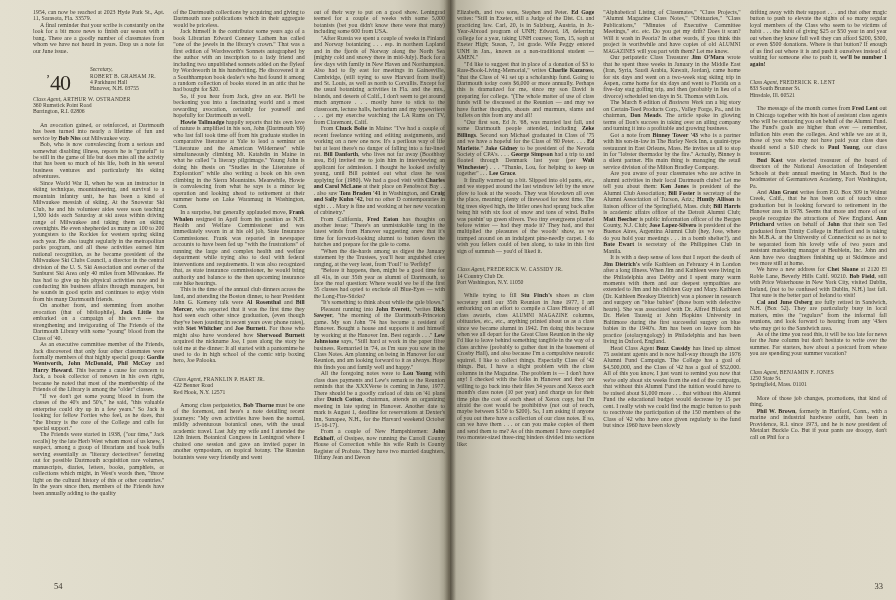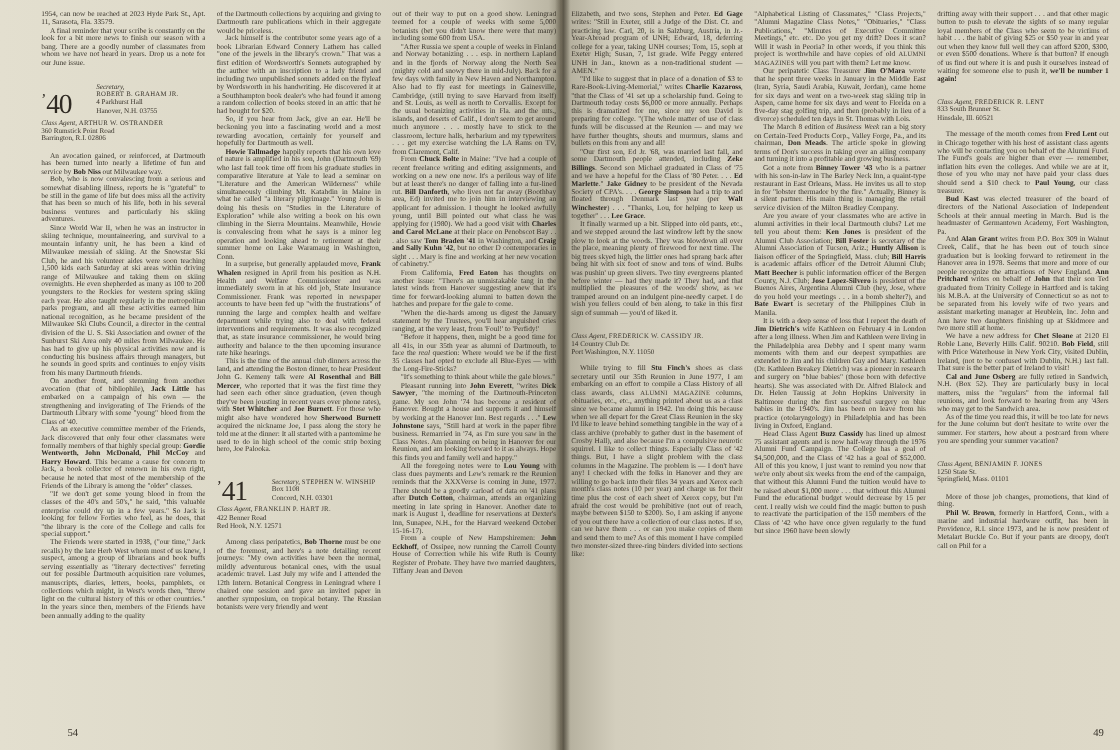--- a/index.html
+++ b/index.html
@@ -14,21 +14,21 @@
   .page.left .page-inner{left:33px;right:3px;}
   .page.right .page-inner{left:9px;right:9px;}
   .cols{display:flex;gap:9px;height:100%;}
   .col{flex:1;min-width:0;overflow:hidden;text-align:justify;
     font-size:5.9px;line-height:6.45px;color:#3a352c;}
   .para{text-indent:7px;margin:0;}
   .para.cont{text-indent:0;}
   .para b{font-weight:bold;color:#2e2922;}
   .smallcap{font-size:5.2px;letter-spacing:.2px;}
   .class-head{margin:12px 0 7px 0;text-align:left;}
-  .ch-row{display:flex;align-items:flex-end;}
+  .ch-row{display:flex;align-items:flex-start;margin-left:13px;}
   .year{flex:none;width:44px;font-size:22px;line-height:19px;letter-spacing:-1px;
     color:#2f2a23;padding-top:4px;}
   .year .apo{font-size:12px;vertical-align:7px;letter-spacing:0;}
   .sec-block,.agent-block{font-size:5.7px;line-height:6.35px;color:#3a352c;}
   .sec-block .lbl,.agent-block .lbl{font-style:italic;}
   .nm{font-size:5.4px;letter-spacing:.25px;}
   .agent-block{margin-top:3.5px;}
   .pagenum{position:absolute;bottom:9px;font-size:8.5px;color:#3a352c;}
   .page.left .pagenum{left:34px;padding-left:20px;}
   .page.right .pagenum{right:13px;}
@@ -68,28 +68,20 @@
             <div class="para">The Friends were started in 1938, ("our time," Jack recalls) by the late Herb West whom most of us knew, I suspect, among a group of librarians and book buffs serving essentially as "literary dectectives" ferreting out for possible Dartmouth acquisition rare volumes, manuscripts, diaries, letters, books, pamphlets, or collections which might, in West's words then, "throw light on the cultural history of this or other countries." In the years since then, members of the Friends have been annually adding to the quality</div>
           </div>
           <div class="col">
             <div class="para cont">of the Dartmouth collections by acquiring and giving to Dartmouth rare publications which in their aggregate would be priceless.</div>
             <div class="para">Jack himself is the contributor some years ago of a book Librarian Edward Connery Lathem has called "one of the jewels in the library's crown." That was a first edition of Wordsworth's Sonnets autographed by the author with an inscription to a lady friend and including two unpublished sonnets added on the flyleaf by Wordsworth in his handwriting. He discovered it at a Southhampton book dealer's who had found it among a random collection of books stored in an attic that he had bought for $20.</div>
             <div class="para">So, if you hear from Jack, give an ear. He'll be beckoning you into a fascinating world and a most rewarding avocation, certainly for yourself and hopefully for Dartmouth as well.</div>
             <div class="para"><b>Howie Tallmadge</b> happily reports that his own love of nature is amplified in his son, John (Dartmouth '69) who last fall took time off from his graduate studies in comparative literature at Yale to lead a seminar on "Literature and the American Wilderness" while simultaneously climbing Mt. Katahdin in Maine in what he called "a literary pilgrimage." Young John is doing his thesis on "Studies in the Literature of Exploration" while also writing a book on his own climbing in the Sierra Mountains. Meanwhile, Howie is convalescing from what he says is a minor leg operation and looking ahead to retirement at their summer home on Lake Waramaug in Washington, Conn.</div>
             <div class="para">In a surprise, but generally applauded move, <b>Frank Whalen</b> resigned in April from his position as N.H. Health and Welfare Commissioner and was immediately sworn in at his old job, State Insurance Commissioner. Frank was reported in newspaper accounts to have been fed up "with the frustrations" of running the large and complex health and welfare department while trying also to deal with federal interventions and requirements. It was also recognized that, as state insurance commissioner, he would bring authority and balance to the then upcoming insurance rate hike hearings.</div>
             <div class="para">This is the time of the annual club dinners across the land, and attending the Boston dinner, to hear President John G. Kemeny talk were <b>Al Rosenthal</b> and <b>Bill Mercer</b>, who reported that it was the first time they had seen each other since graduation, (even though they've been jousting in recent years over phone rates), with <b>Stet Whitcher</b> and <b>Joe Burnett</b>. For those who might also have wondered how <b>Sherwood Burnett</b> acquired the nickname Joe, I pass along the story he told me at the dinner: It all started with a pantomime he used to do in high school of the comic strip boxing hero, Joe Palooka.</div>
             <div class="class-head">
-              <div class="ch-row">
-                <div class="year"><span class="apo">’</span>41</div>
-                <div class="sec-block">
-                  <div><span class="lbl">Secretary,</span> <span class="nm">STEPHEN W. WINSHIP</span></div>
-                  <div>Box 1108</div>
-                  <div>Concord, N.H. 03301</div>
-                </div>
-              </div>
               <div class="agent-block">
                 <div><span class="lbl">Class Agent,</span> <span class="nm">FRANKLIN P. HART JR.</span></div>
                 <div>422 Benner Road</div>
                 <div>Red Hook, N.Y. 12571</div>
               </div>
             </div>
             <div class="para">Among class peripatetics, <b>Bob Thorne</b> must be one of the foremost, and here's a note detailing recent journeys: "My own activities have been the normal, mildly adventurous botanical ones, with the usual academic travel. Last July my wife and I attended the 12th Intern. Botanical Congress in Leningrad where I chaired one session and gave an invited paper in another symposium, on tropical botany. The Russian botanists were very friendly and went</div>
           </div>
           <div class="col">
             <div class="para cont">out of their way to put on a good show. Leningrad teemed for a couple of weeks with some 5,000 botanists (bet you didn't know there were that many) including some 600 from USA.</div>
@@ -153,16 +145,16 @@
                 <div><span class="lbl">Class Agent,</span> <span class="nm">BENJAMIN F. JONES</span></div>
                 <div>1250 State St.</div>
                 <div>Springfield, Mass. 01101</div>
               </div>
             </div>
             <div class="para">More of those job changes, promotions, that kind of thing.</div>
             <div class="para"><b>Phil W. Brown</b>, formerly in Hartford, Conn., with a marine and industrial hardware outfit, has been in Providence, R.I. since 1973, and he is now president of Metalart Buckle Co. But if your pants are droopy, don't call on Phil for a</div>
           </div>
         </div>
     </div>
-    <div class="pagenum">49</div>
+    <div class="pagenum">33</div>
   </div>
   <div class="gutter"></div>
 </div>
 
 </body></html>

